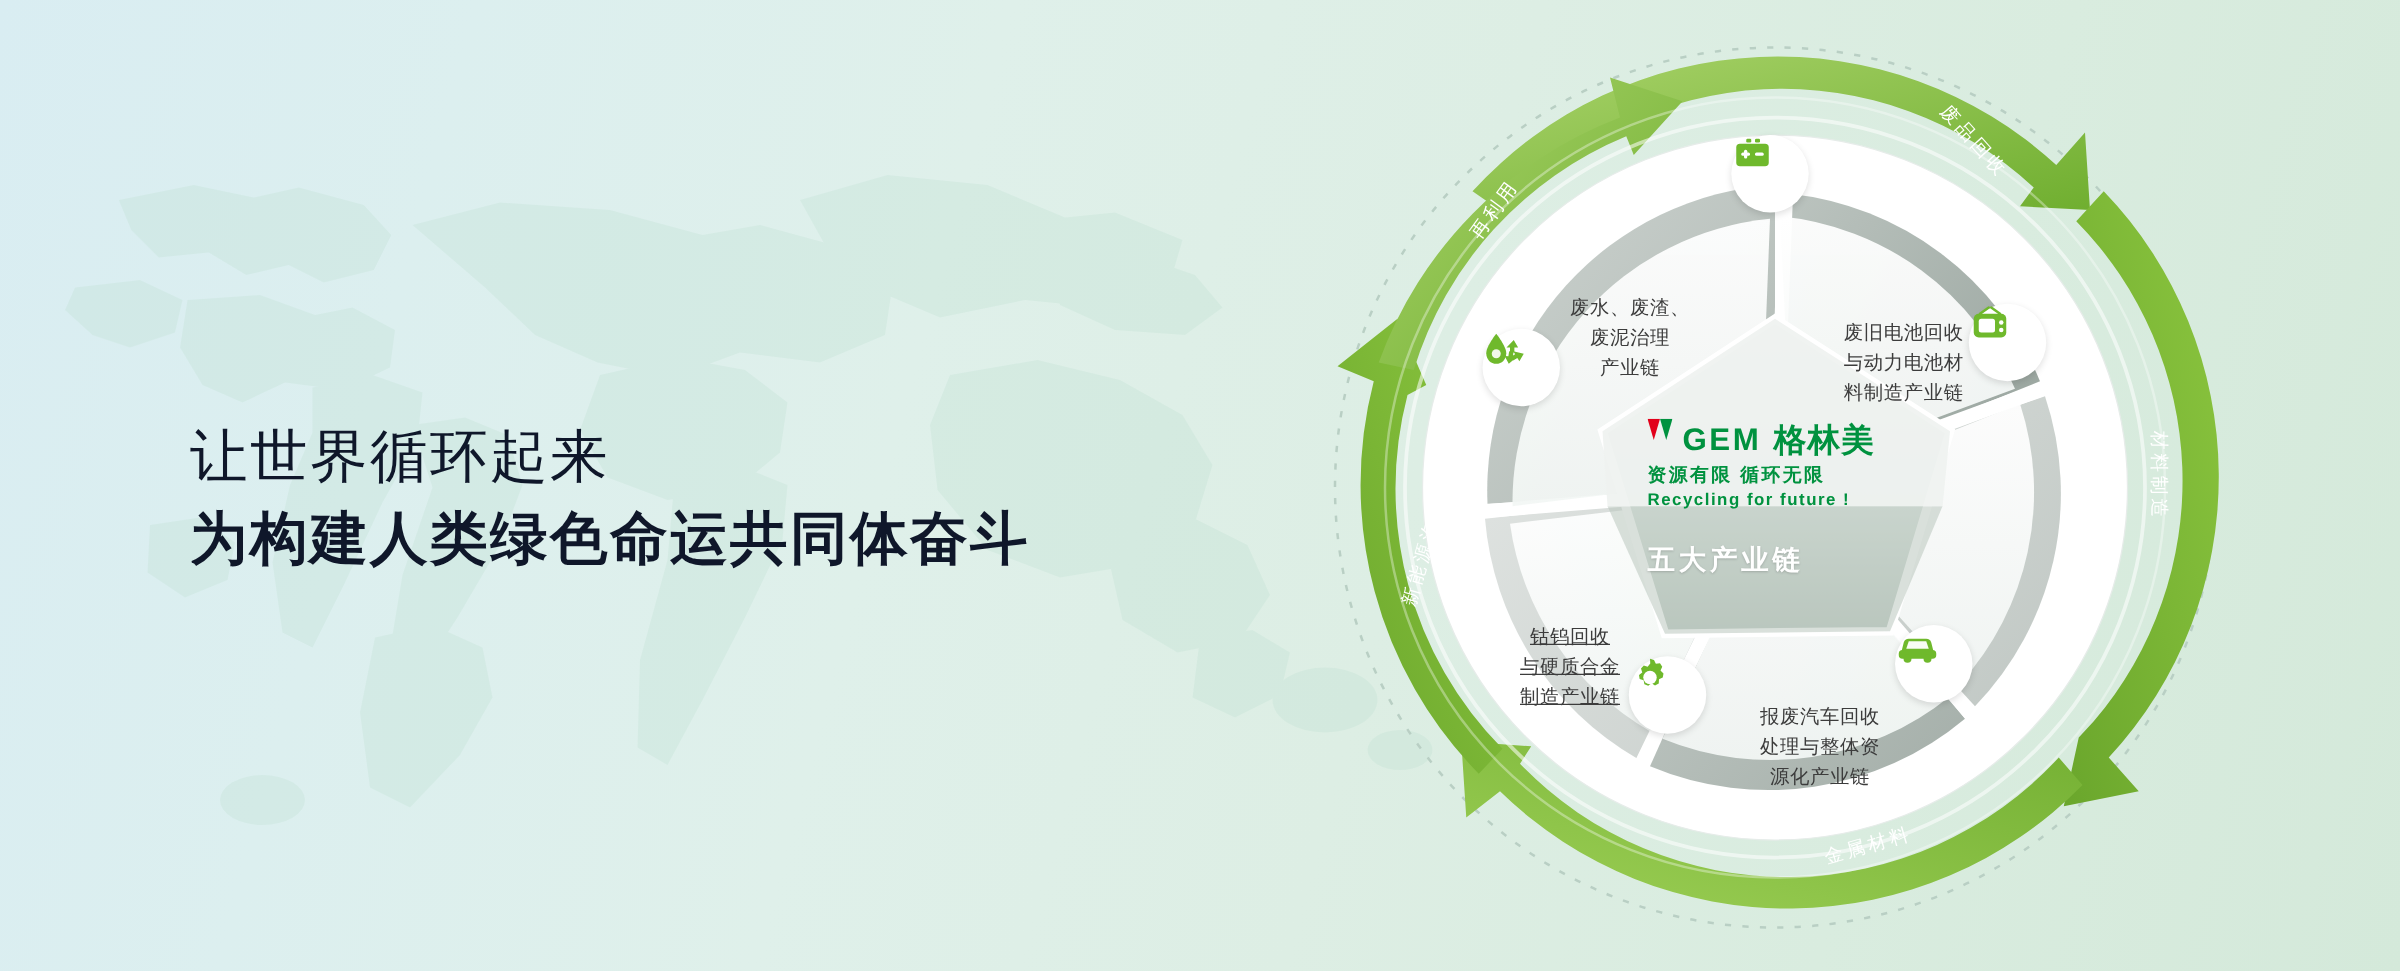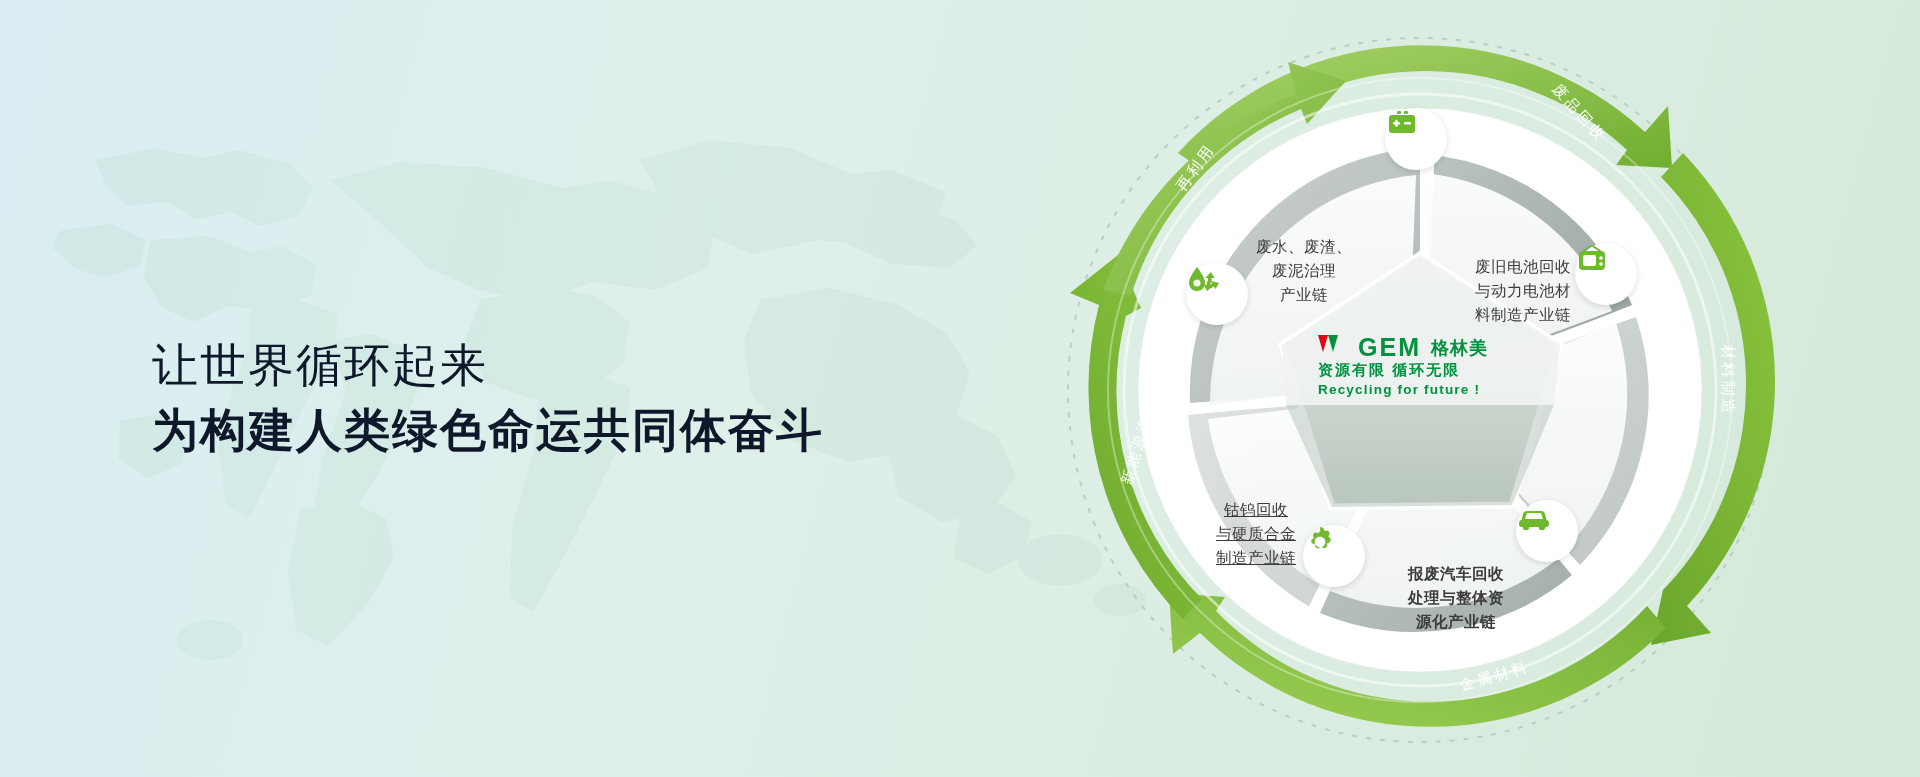--- a/index.html
+++ b/index.html
@@ -38,21 +38,21 @@
   
   .center-core {
     position:absolute; left:298px; top:330px; width:210px; text-align:left;
   }
   .gem-logo { display:flex; align-items:center; justify-content:center; gap:5px; }
   .gem-word {
     font-family:"Liberation Sans","DejaVu Sans",sans-serif;
     font-size:25px; font-weight:700; color:#00923f; letter-spacing:2px;
     line-height:1;
   }
-  .gem-cn { font-size:18px; font-weight:700; color:#00923f; letter-spacing:1px; }
+  .gem-cn { font-size:26px; font-weight:700; color:#00923f; letter-spacing:1px; }
   .gem-slogan { font-size:15px; color:#00923f; font-weight:700; letter-spacing:2px; margin-top:1px;}
   .gem-en { font-size:13.5px; color:#00923f; font-weight:700; letter-spacing:1.2px; margin-top:2px;}
   .core-title {
     margin-top:26px; font-size:22px; font-weight:700; color:#ffffff;
     letter-spacing:3px; text-shadow:0 1px 2px rgba(0,0,0,.18);
   }
 
   
   .icon-bubble {
     position:absolute; width:62px; height:62px; border-radius:50%;
@@ -188,28 +188,29 @@
       <span style="display:inline-block;line-height:0;">
         <svg width="20" height="18" viewBox="0 0 20 18">
           <polygon points="0,0 10,0 5,17" fill="#e2001a"></polygon>
           <polygon points="10,0 20,0 15,17" fill="#00923f"></polygon>
         </svg>
       </span>
       <span class="gem-cn">格林美</span>
     </div>
     <div class="gem-slogan">资源有限  循环无限</div>
     <div class="gem-en">Recycling for future !</div>
+    <div class="core-title">五大产业链</div>
   </div>
 
   <div class="seg-label" style="left:418px; top:205px; width:170px;">废旧电池回收
 与动力电池材
 料制造产业链</div>
 
 
-  <div class="seg-label" style="left:352px; top:512px; width:168px;font-weight:bold;">报废汽车回收
+  <div class="seg-label" style="left:352px; top:512px; width:168px;">报废汽车回收
 处理与整体资
 源化产业链</div>
 
   <div class="seg-label" style="left:152px; top:448px; width:168px;text-decoration:underline;">钴钨回收
 与硬质合金
 制造产业链</div>
 
   <div class="seg-label" style="left:200px; top:185px; width:168px;">废水、废渣、
 废泥治理
 产业链</div>

